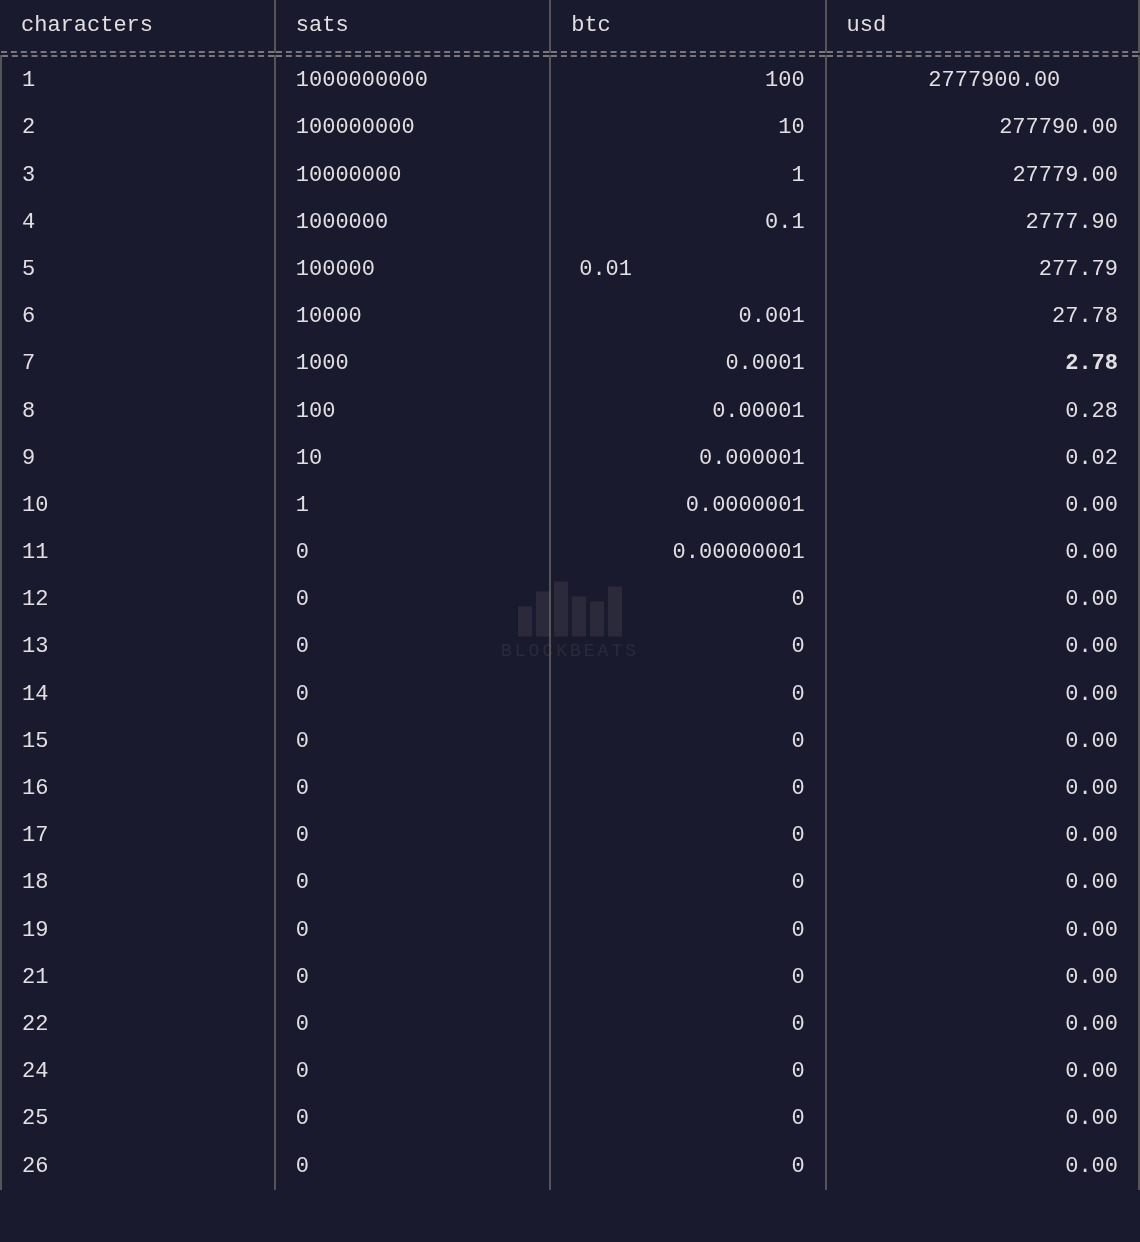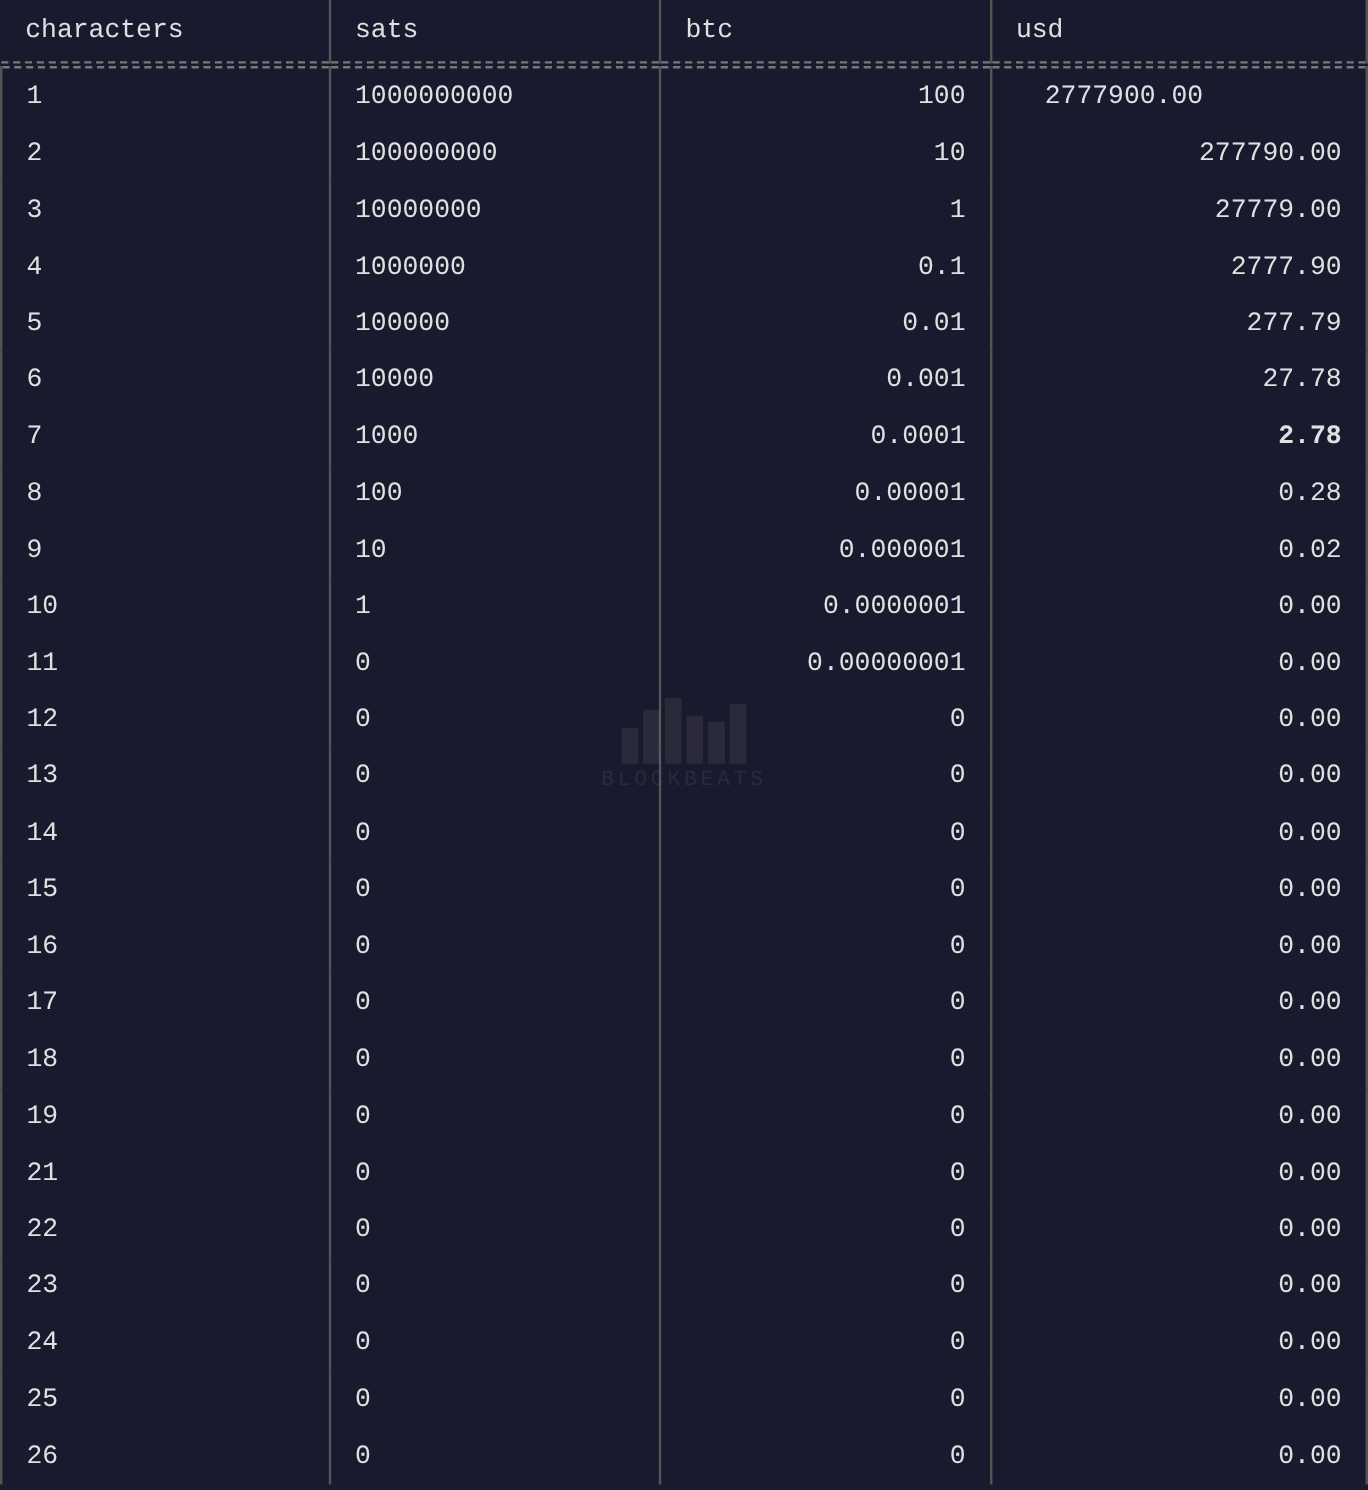--- a/index.html
+++ b/index.html
@@ -131,21 +131,21 @@
       </tr>
       <tr class="separator-row">
         <td colspan="4"></td>
       </tr>
     </thead>
     <tbody id="table-body">
     <tr>
           <td>1</td>
           <td>1000000000</td>
           <td style="text-align: right;">100</td>
-          <td style="text-align: left; padding-left: 44px;">2777900.00</td>
+          <td style="text-align: center; padding-left: 44px;">2777900.00</td>
         </tr>
         <tr>
           <td>2</td>
           <td>100000000</td>
           <td style="text-align: right;">10</td>
           <td style="text-align: right;">277790.00</td>
         </tr>
         <tr>
           <td>3</td>
           <td>10000000</td>
@@ -154,21 +154,21 @@
         </tr>
         <tr>
           <td>4</td>
           <td>1000000</td>
           <td style="text-align: right;">0.1</td>
           <td style="text-align: right;">2777.90</td>
         </tr>
         <tr>
           <td>5</td>
           <td>100000</td>
-          <td style="text-align: right; padding-left: 28px;">0.01</td>
+          <td style="text-align: left; padding-left: 28px;">0.01</td>
           <td style="text-align: right;">277.79</td>
         </tr>
         <tr>
           <td>6</td>
           <td>10000</td>
           <td style="text-align: right;">0.001</td>
           <td style="text-align: right; margin-left: 11px;">27.78</td>
         </tr>
         <tr>
           <td>7</td>
@@ -254,26 +254,20 @@
           <td style="text-align: right;">0</td>
           <td style="text-align: right;">0.00</td>
         </tr>
         <tr>
           <td>22</td>
           <td>0</td>
           <td style="text-align: right;">0</td>
           <td style="text-align: right;">0.00</td>
         </tr>
         <tr>
-          <td>23</td>
-          <td>0</td>
-          <td style="text-align: right;">0</td>
-          <td style="text-align: right;">0.00</td>
-        </tr>
-        <tr>
           <td>24</td>
           <td>0</td>
           <td style="text-align: right;">0</td>
           <td style="text-align: right;">0.00</td>
         </tr>
         <tr>
           <td>25</td>
           <td>0</td>
           <td style="text-align: right;">0</td>
           <td style="text-align: right;">0.00</td>

